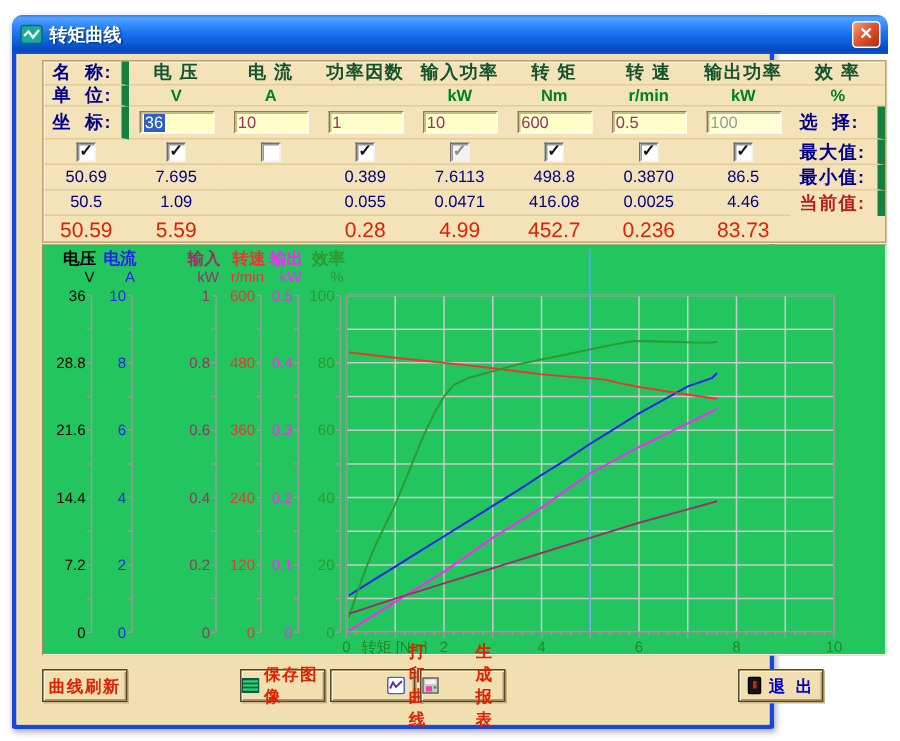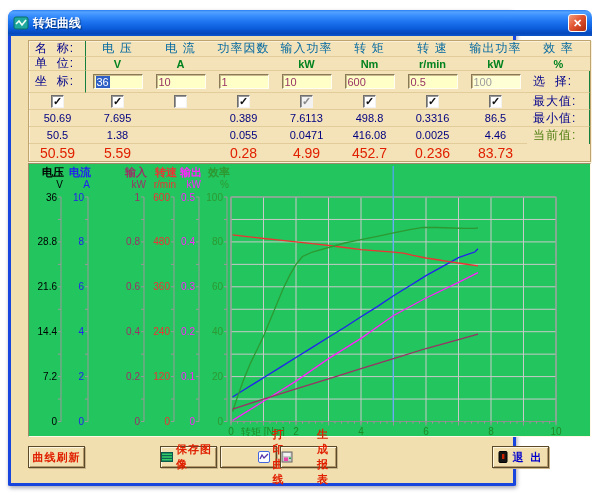--- a/index.html
+++ b/index.html
@@ -18,25 +18,25 @@
     color:#fff;font-size:11px;font-weight:bold;line-height:16px;text-align:center;cursor:default;}
   .client{position:absolute;left:0;top:26px;right:0;bottom:0;background:#F2DFB0;}
 
   
   .param-table{position:absolute;left:17px;top:4px;width:563px;
     display:grid;grid-template-columns:57px repeat(8,1fr);
     grid-template-rows:16px 14px 22px 17px 17px 17px 17px;
     border:1px solid #C0A470;box-shadow:inset 1px 1px 0 #FBF0D8, 1px 1px 0 #FBF0D8;
     background:#F4E2B8;font-size:12px;}
   .pt-cell{display:flex;align-items:center;justify-content:center;border-bottom:1px solid #E2CD9A;}
-  .pt-label{justify-content:flex-start;padding-left:6px;border-right:1px solid #15803d;
-    color:#00008B;font-weight:normal;letter-spacing:1px;white-space:pre;}
-  .pt-label.red{color:#4d7c0f;text-align:right;}
+  .pt-label{justify-content:flex-start;padding-left:6px;border-right:5px solid #15803d;
+    color:#00008B;font-weight:bold;letter-spacing:1px;white-space:pre;}
+  .pt-label.red{color:#b91c1c;text-align:right;}
   .row-last{border-bottom:none;}
-  .c-name{color:#0369a1;font-weight:normal;letter-spacing:1px;}
+  .c-name{color:#14532d;font-weight:bold;letter-spacing:1px;}
   .c-unit{color:#00821E;font-weight:bold;font-size:11px;}
   .c-val{color:#000080;font-size:11px;}
   .c-cur{color:#E02000;font-size:14px;}
   .coord-input{width:50px;height:15px;background:#FFFFC8;border:1px solid #8A7A55;
     border-bottom-color:#FFFDF2;border-right-color:#FFFDF2;box-shadow:inset 1px 1px 0 #C9B98F;
     font-size:11px;color:#993366;display:flex;align-items:center;padding-left:2px;overflow:hidden;}
   .coord-input.disabled{color:#9C9C9C;background:#FFFFD6;}
   .sel-text{background:#2F5FC4;color:#fff;padding:0 1px;}
   .checkbox{width:13px;height:13px;background:#fff;border:1px solid #6E6E6E;
     border-bottom-color:#F2F2F2;border-right-color:#F2F2F2;box-shadow:inset 1px 1px 0 #9a9a9a;
@@ -139,25 +139,25 @@
         <div class="pt-cell">
           <div class="checkbox">✓</div>
         </div>
         <div class="pt-cell pt-label">最大值:</div>
         <div class="pt-cell c-val">50.69</div>
         <div class="pt-cell c-val">7.695</div>
         <div class="pt-cell c-val"></div>
         <div class="pt-cell c-val">0.389</div>
         <div class="pt-cell c-val">7.6113</div>
         <div class="pt-cell c-val">498.8</div>
-        <div class="pt-cell c-val">0.3316</div>
+        <div class="pt-cell c-val">0.3870</div>
         <div class="pt-cell c-val">86.5</div>
         <div class="pt-cell pt-label">最小值:</div>
         <div class="pt-cell c-val">50.5</div>
-        <div class="pt-cell c-val">1.38</div>
+        <div class="pt-cell c-val">1.09</div>
         <div class="pt-cell c-val"></div>
         <div class="pt-cell c-val">0.055</div>
         <div class="pt-cell c-val">0.0471</div>
         <div class="pt-cell c-val">416.08</div>
         <div class="pt-cell c-val">0.0025</div>
         <div class="pt-cell c-val">4.46</div>
         <div class="pt-cell pt-label red row-last">当前值:</div>
         <div class="pt-cell row-last c-cur">50.59</div>
         <div class="pt-cell row-last c-cur">5.59</div>
         <div class="pt-cell row-last c-cur"></div>

